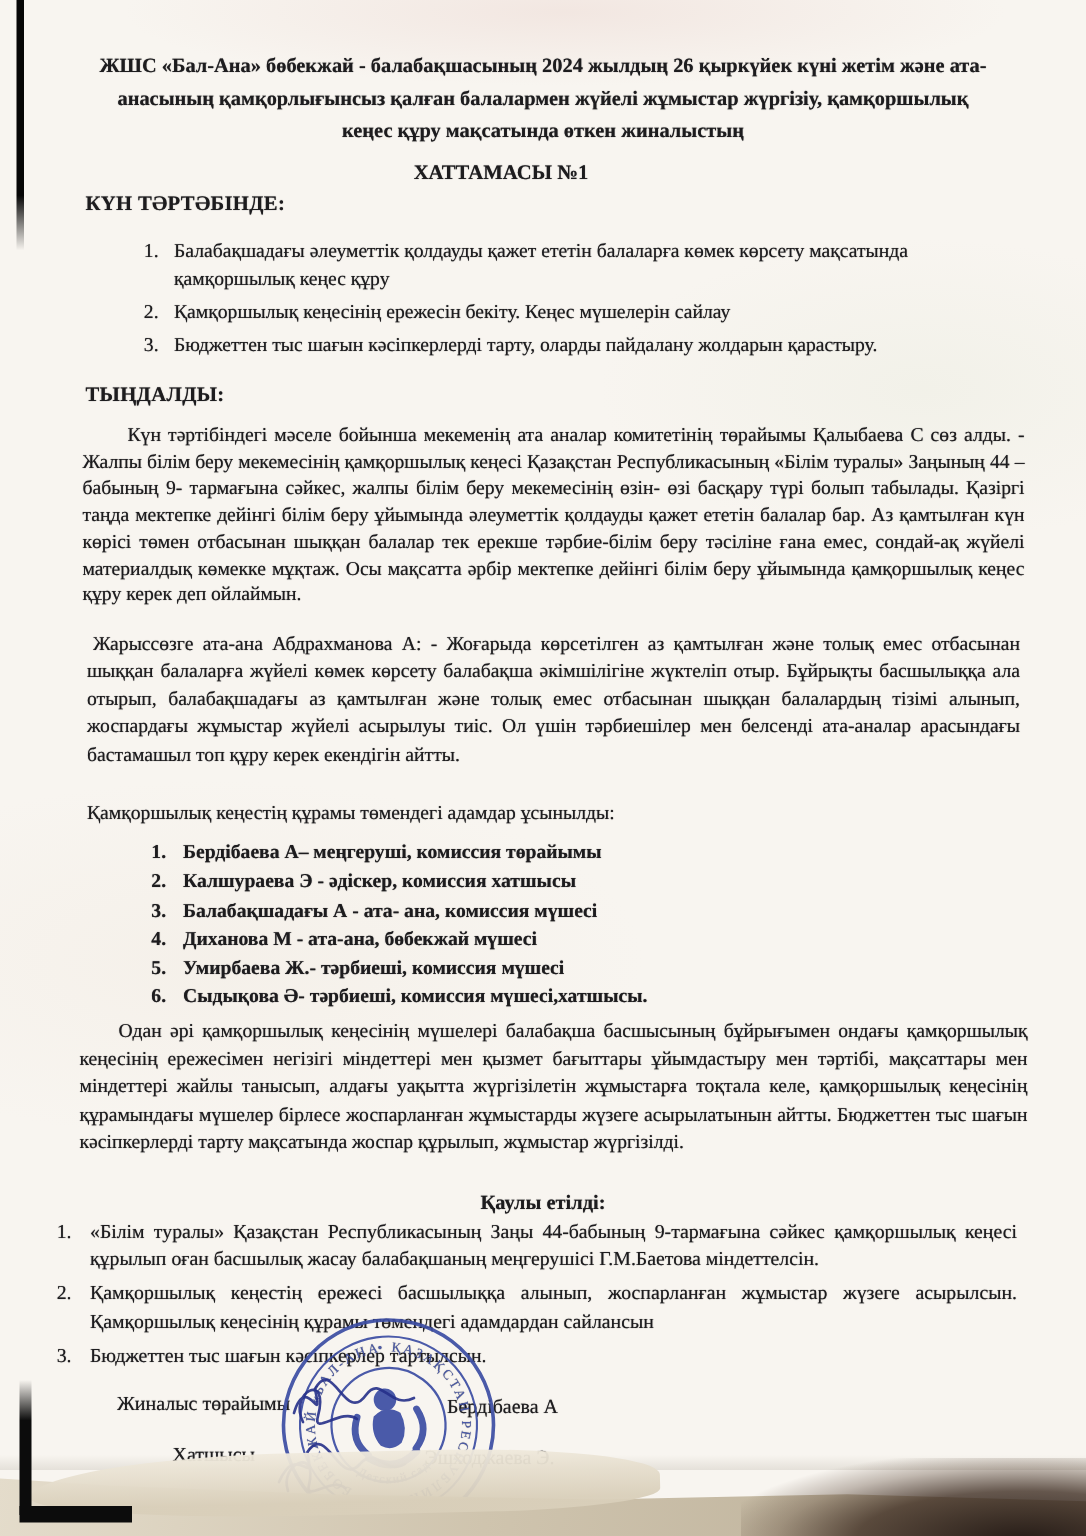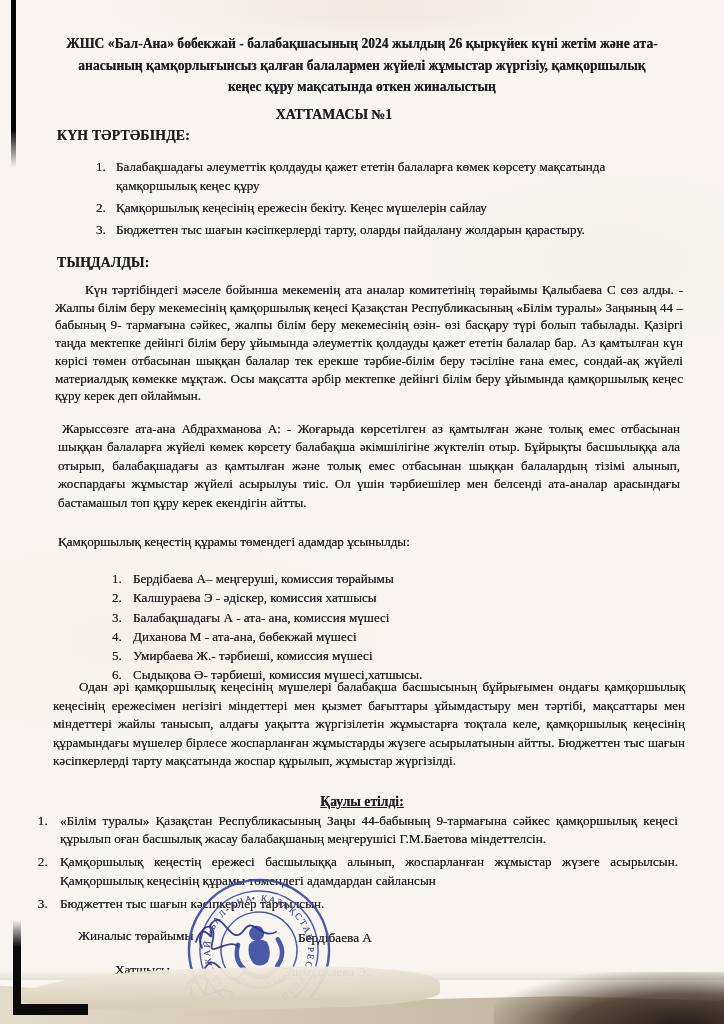--- a/index.html
+++ b/index.html
@@ -28,24 +28,24 @@
   .agenda-head{top:128px;left:57px;}
   .agenda-list{top:157px;left:84px;width:576px;font-size:13.1px;line-height:19px;}
   .agenda-list ol{margin:0;padding-left:25px;}
   .agenda-list li{padding-left:7px;margin-bottom:3px;}
   .heard-head{top:255px;left:57px;}
   .para{font-size:13.1px;text-align:justify;}
   .para1{top:281px;left:55px;width:628px;line-height:17.7px;text-indent:30px;}
   .para2{top:420px;left:58px;width:622px;line-height:18.4px;text-indent:4px;}
   .council-intro{top:534px;left:58px;width:620px;font-size:13.1px;}
   .member-list{top:558px;left:88px;width:560px;font-size:13.1px;line-height:19.3px;}
-  .member-list ol{margin:11px;padding-left:26px;}
+  .member-list ol{margin:0;padding-left:26px;font-weight:bold;}
   .member-list li{padding-left:8px;}
   .para3{top:678px;left:53px;width:632px;line-height:18.5px;text-indent:26px;}
-  .resolution-head{top:794px;left:0;width:724px;text-align:center;font-weight:bold;font-size:13.6px;text-decoration:underline;}
+  .resolution-head{top:794px;left:0;width:724px;text-align:center;font-weight:bold;font-size:13.6px;}
   .resolution-list{top:812px;left:28px;width:650px;font-size:13.2px;line-height:18.2px;}
   .resolution-list ol{margin:0;padding-left:23px;}
   .resolution-list li{padding-left:9px;margin-bottom:5px;text-align:justify;}
   .sig-label,.sig-name{font-size:13.3px;white-space:nowrap;}
   .sig1-label{top:928px;left:78px;text-align:right;}
   .sig1-name{top:930px;left:298px;}
   .sig2-label{top:962px;left:115px;}
   .sig2-name{top:964px;left:283px;}
   .stamp{top:874px;left:183px;opacity:0.92;transform:rotate(-8deg);}
   .signatures-ink{top:896px;left:168px;}

